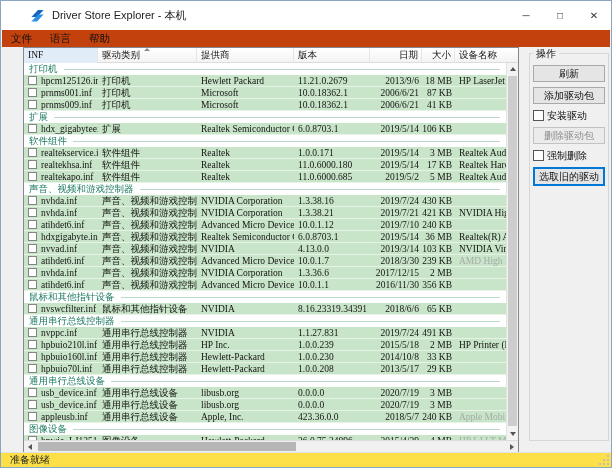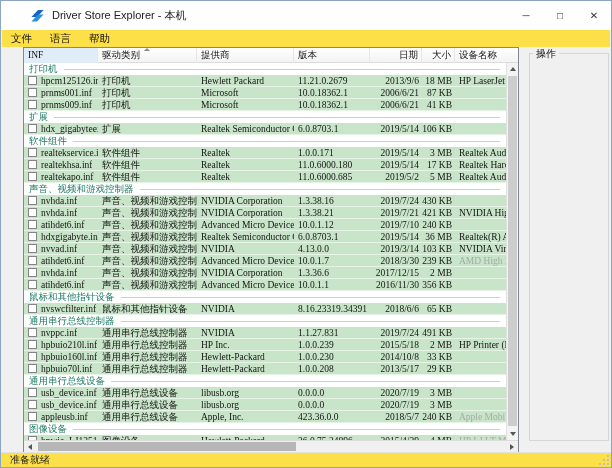--- a/index.html
+++ b/index.html
@@ -11,21 +11,21 @@
   
   .titlebar { position:absolute; left:0; top:0; right:0; height:29px; background:#ffffff;
               display:flex; align-items:center;padding-left:20px; }
   .app-icon { width:15px; height:15px; margin:0 7px 0 9px; flex:none; }
   .title-text { font-size:11px; color:#222; }
   .caption-group { position:absolute; right:0; top:0; height:29px; display:flex; }
   .cap { width:34px; height:29px; display:flex; align-items:center; justify-content:center;
          font-size:10px; color:#333; cursor:default; }
 
   
-  .menubar { position:absolute; left:1px; top:29px; right:1px; height:17px; background:#fde047;
+  .menubar { position:absolute; left:1px; top:29px; right:1px; height:17px; background:#c2410c;
              display:flex; align-items:center; font-size:10.5px;
              font-family:"Liberation Serif","DejaVu Serif",serif; color:#111; }
   .menu-item { padding:1px 9px; }
 
   
   .listview { position:absolute; left:22px; top:46px; width:496px; height:406px;
               background:#ffffff; border:1px solid #828790; overflow:hidden; }
   .lv-head { position:absolute; left:0; top:0; right:0; height:15px; display:flex;
              background:linear-gradient(#ffffff,#f3f3f3); border-bottom:1px solid #dcdcdc;
              font-family:"Liberation Serif","DejaVu Serif",serif; font-size:9.5px; color:#111; }
@@ -517,20 +517,39 @@
         </div>
       <div class="h-thumb"></div>
       <div class="h-right">
           <span class="tri-right"></span>
         </div>
     </div>
   </div>
 
   <div class="actions">
     <span class="actions-title">操作</span>
+    <div class="actions-stack">
+  <button class="act-btn">刷新</button>
+
+  <button class="act-btn">添加驱动包</button>
+
+  <label class="act-chk">
+    <span class="chk-box"></span>
+    <span class="chk-label">安装驱动</span>
+  </label>
+
+  <button class="act-btn disabled">删除驱动包</button>
+
+  <label class="act-chk">
+    <span class="chk-box"></span>
+    <span class="chk-label">强制删除</span>
+  </label>
+
+  <button class="act-btn focused">选取旧的驱动</button>
+</div>
   </div>
 
   <div class="statusbar">
     <span class="status-text">准备就绪</span>
     <span class="grip">
         <i></i>
         <i></i>
         <i></i>
         <i></i>
         <i></i>

